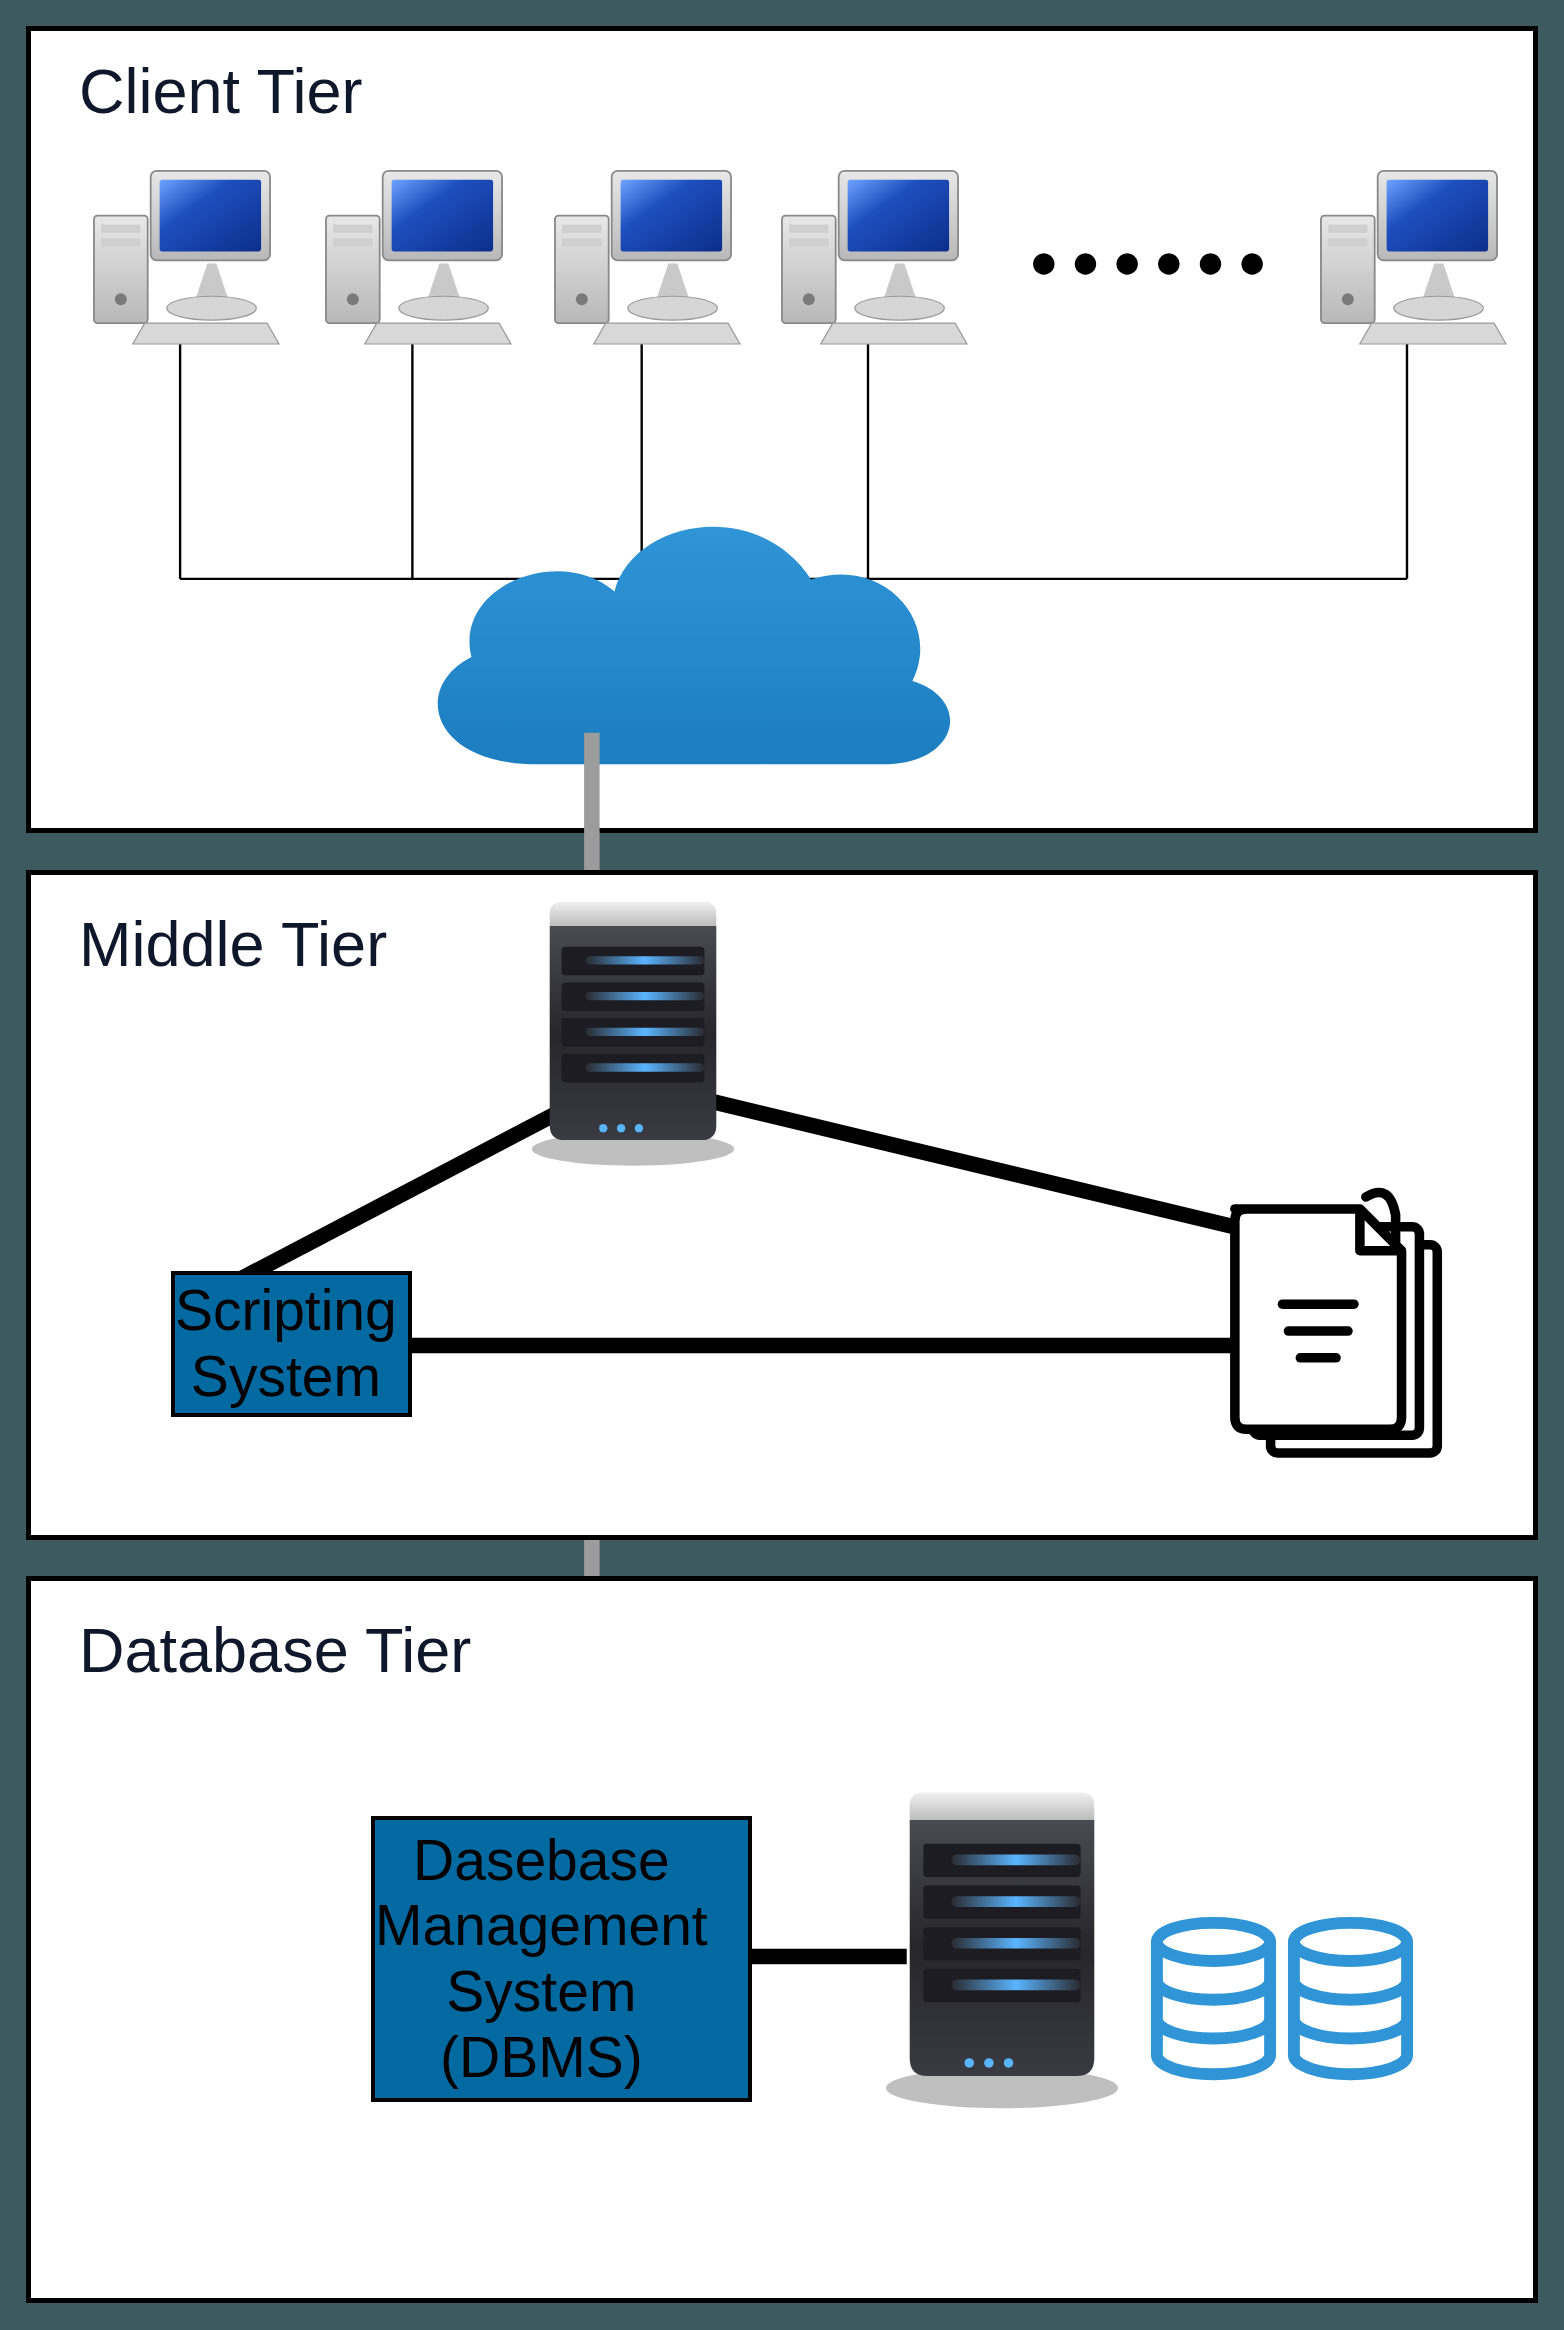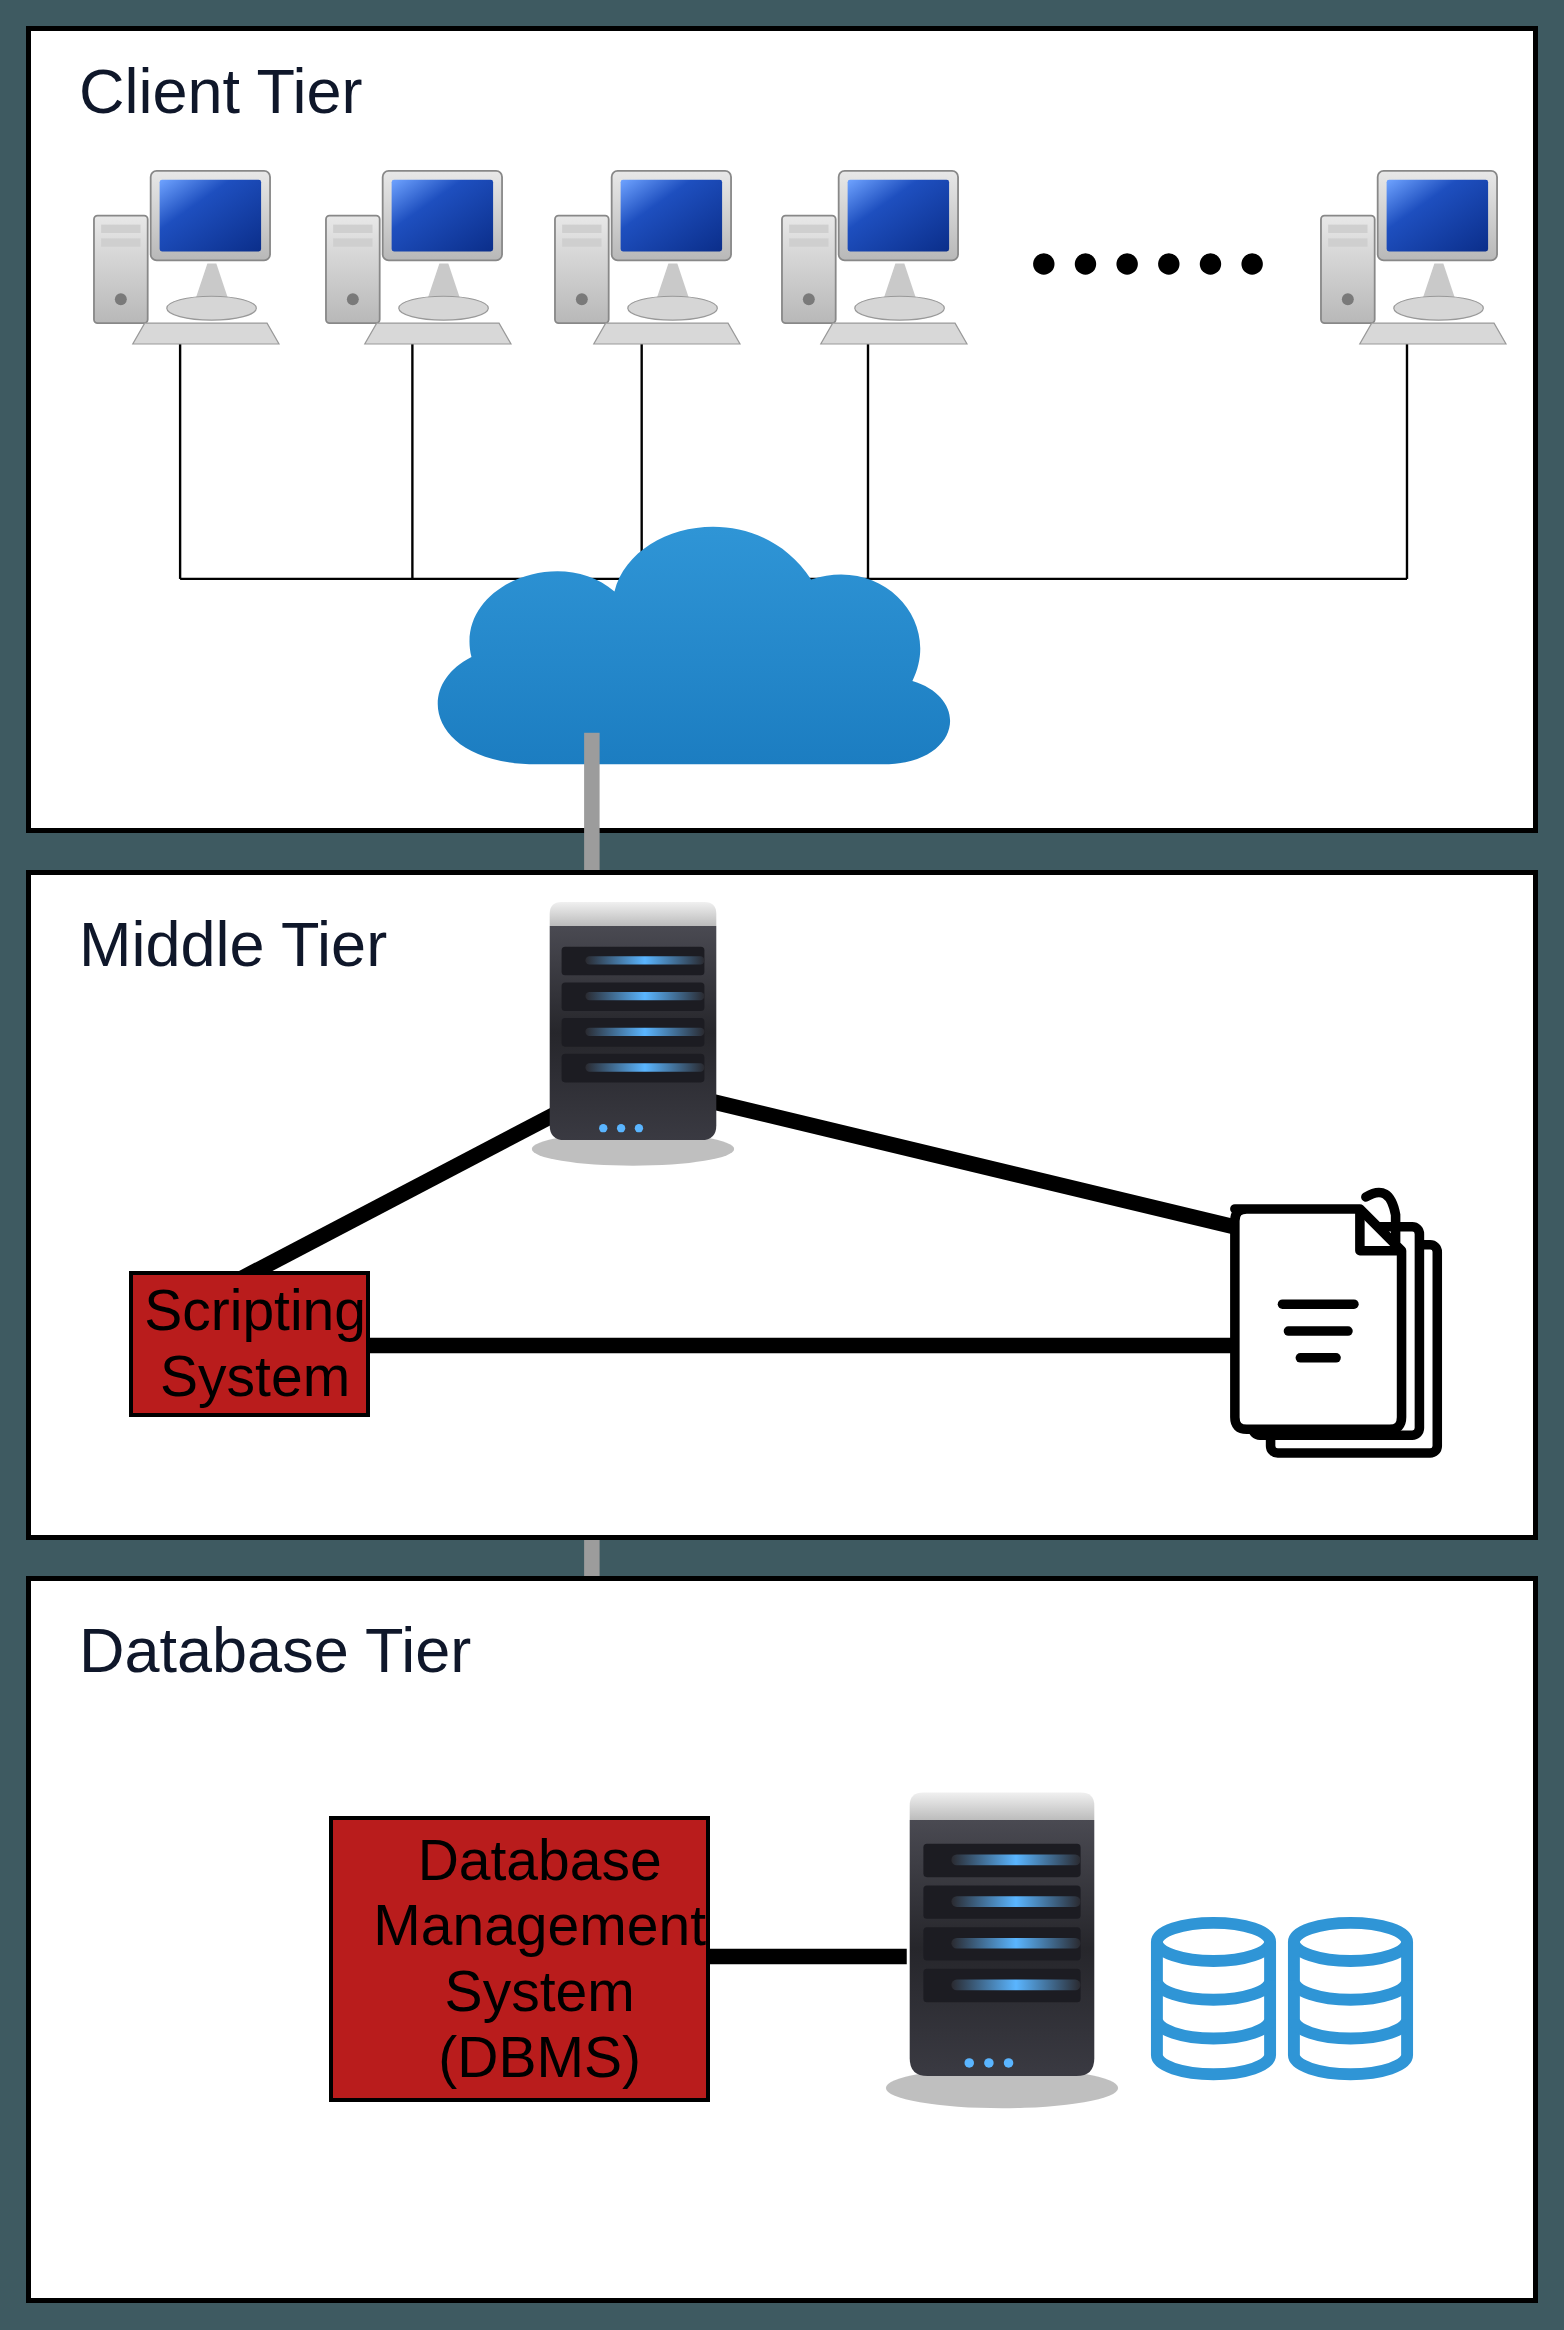--- a/index.html
+++ b/index.html
@@ -16,26 +16,27 @@
     border: 5.4px solid #000000;
   }
   .tier-label {
     position: absolute;
     font-size: 63px;
     color: #0f172a;
     font-weight: 400;
   }
   .box {
     position: absolute;
-    background: #b91c1c;
+    background: #0369a1;
     border: 4.2px solid #000;
     display: flex;
     align-items: center;
-    justify-content: flex-end;
+    justify-content: flex-start;
     text-align: center;
+    margin-left: 42px;
   }
   .box-text {
     font-size: 57px;
     line-height: 1.15;
   }
   svg.layer {
     position: absolute;
     left: 0; top: 0;
     overflow: visible;
     pointer-events: none;
@@ -232,21 +233,21 @@
 
 <div class="tier" style="left:26px; top:1576px; width:1512px; height:727px;">
   <div class="tier-label" style="left:48px; top:33px;">Database Tier</div>
 
   <svg class="layer" width="1512" height="727" viewBox="0 0 2538 1220">
     <line x1="1130" y1="630" x2="1470" y2="630" stroke="#000" stroke-width="26"></line>
   </svg>
 
   <div class="box" style="left:298px; top:235px; width:381px; height:286px;">
     <div class="box-text">
-      <span>Database</span><br>
+      <span>Dasebase</span><br>
       <span>Management</span><br>
       <span>System</span><br>
       <span>(DBMS)</span>
     </div>
   </div>
 
   <svg class="layer" style="left:840px; top:203px;" width="262" height="334" viewBox="0 0 440 560">
     <ellipse cx="220" cy="510" rx="195" ry="34" fill="rgba(0,0,0,0.25)"></ellipse>
     <path d="M65 60 L375 60 L375 460 Q375 490 345 490 L95 490 Q65 490 65 460 Z" fill="url(#srvBody)"></path>
     <path d="M65 60 L375 60 L375 36 Q375 14 352 14 L88 14 Q65 14 65 36 Z" fill="url(#srvTop)"></path>

